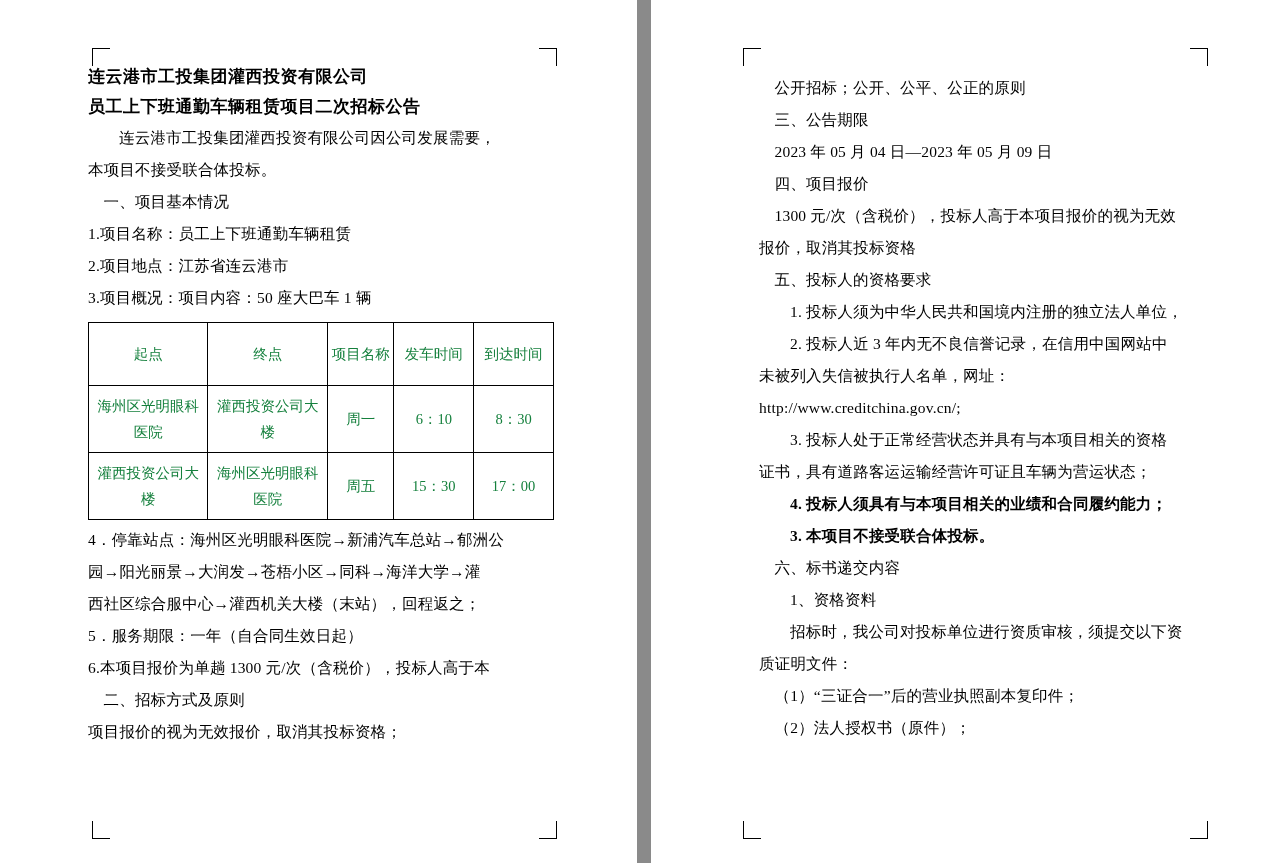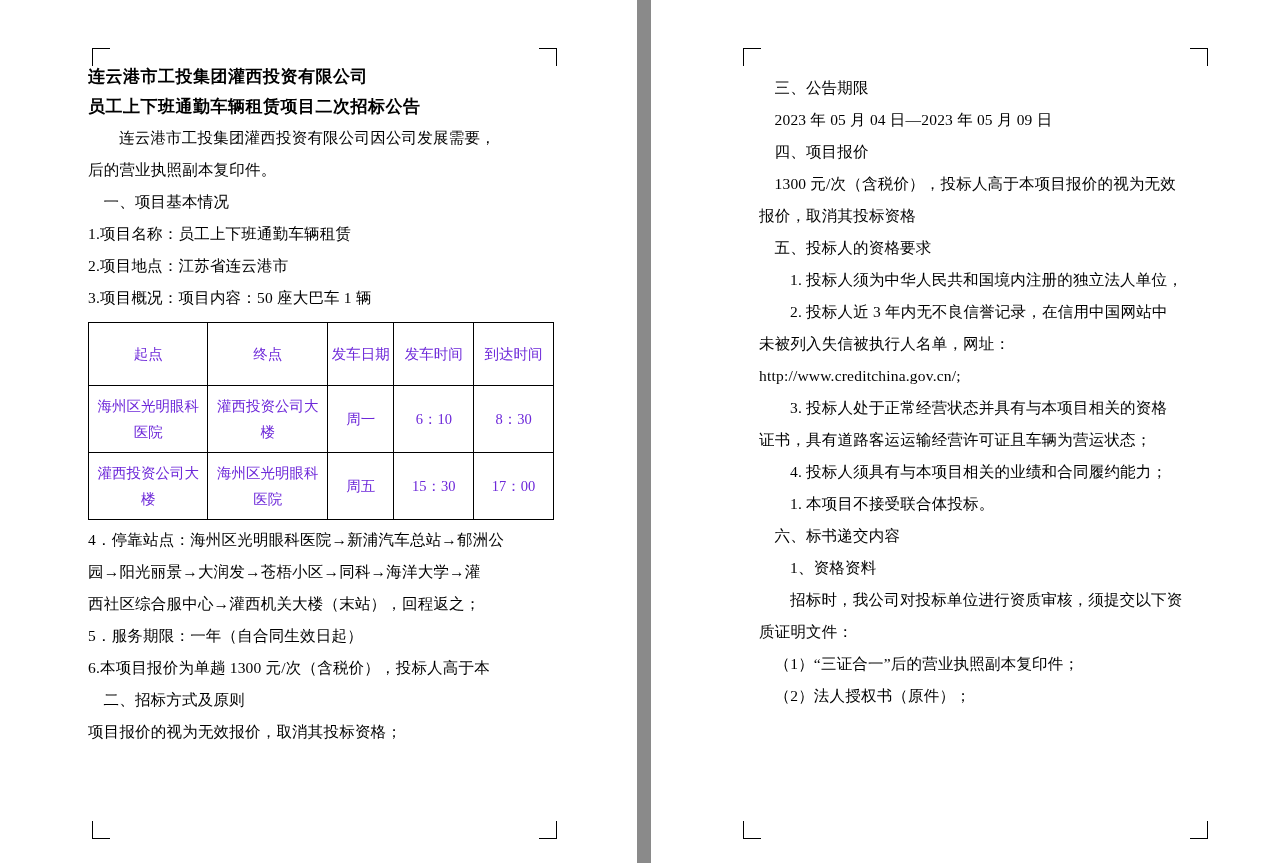--- a/index.html
+++ b/index.html
@@ -90,65 +90,65 @@
     margin: 8px 0 4px 0;
     table-layout: fixed;
   }
   table.schedule td, table.schedule th {
     border: 1px solid #000;
     font-size: 14.5px;
     font-weight: normal;
     line-height: 26px;
     text-align: center;
     padding: 4px 2px;
-    color: #6d28d9;
+    color: #15803d;
     vertical-align: middle;
   }
   table.schedule th { height: 54px; }
   table.schedule td { height: 58px; }
   .col-a { width: 26%; }
   .col-b { width: 26%; }
   .col-c { width: 14%; }
   .col-d { width: 17%; margin-top: 8px; }
   .col-e { width: 17%; }
 
   .url-line {
     font-family: "Liberation Serif", serif;
     letter-spacing: 0.2px;
   }
-  .tight { line-height: 30px; }
+  .tight { line-height: 30px; font-weight: bold; }
 </style>
 </head>
 <body>
 
 <div class="workspace">
 
   <div class="page left">
     <div class="mark tl" style="left:92px;top:48px;"></div>
     <div class="mark tr" style="right:80px;top:48px;"></div>
     <div class="mark bl" style="left:92px;bottom:24px;"></div>
     <div class="mark br" style="right:80px;bottom:24px;"></div>
 
     <div class="content">
       <div class="title">连云港市工投集团灌西投资有限公司</div>
       <div class="title">员工上下班通勤车辆租赁项目二次招标公告</div>
 
       <p class="para indent2">连云港市工投集团灌西投资有限公司因公司发展需要，</p>
-      <p class="para indent0">后的营业执照副本复印件。</p>
+      <p class="para indent0">本项目不接受联合体投标。</p>
       <p class="para indent1">一、项目基本情况</p>
       <p class="para indent0">1.项目名称：员工上下班通勤车辆租赁</p>
       <p class="para indent0">2.项目地点：江苏省连云港市</p>
       <p class="para indent0">3.项目概况：项目内容：50 座大巴车 1 辆</p>
 
       <table class="schedule">
         <thead>
           <tr>
             <th class="col-a">起点</th>
             <th class="col-b">终点</th>
-            <th class="col-c">发车日期</th>
+            <th class="col-c">项目名称</th>
             <th class="col-d">发车时间</th>
             <th class="col-e">到达时间</th>
           </tr>
         </thead>
         <tbody>
           <tr>
             <td>海州区光明眼科医院</td>
             <td>灌西投资公司大楼</td>
             <td>周一</td>
             <td>6：10</td>
@@ -174,34 +174,35 @@
     </div>
   </div>
 
   <div class="page right">
     <div class="mark tl" style="left:92px;top:48px;"></div>
     <div class="mark tr" style="right:80px;top:48px;"></div>
     <div class="mark bl" style="left:92px;bottom:24px;"></div>
     <div class="mark br" style="right:80px;bottom:24px;"></div>
 
     <div class="content">
+      <p class="para indent1">公开招标；公开、公平、公正的原则</p>
       <p class="para indent1">三、公告期限</p>
       <p class="para indent1">2023 年 05 月 04 日—2023 年 05 月 09 日</p>
       <p class="para indent1">四、项目报价</p>
       <p class="para indent1">1300 元/次（含税价），投标人高于本项目报价的视为无效</p>
       <p class="para indent0">报价，取消其投标资格</p>
       <p class="para indent1">五、投标人的资格要求</p>
       <p class="para indent2">1. 投标人须为中华人民共和国境内注册的独立法人单位，</p>
       <p class="para indent2">2. 投标人近 3 年内无不良信誉记录，在信用中国网站中</p>
       <p class="para indent0">未被列入失信被执行人名单，网址：</p>
       <p class="para indent0 url-line">http://www.creditchina.gov.cn/;</p>
       <p class="para indent2">3. 投标人处于正常经营状态并具有与本项目相关的资格</p>
       <p class="para indent0">证书，具有道路客运运输经营许可证且车辆为营运状态；</p>
       <p class="para indent2 tight">4. 投标人须具有与本项目相关的业绩和合同履约能力；</p>
-      <p class="para indent2 tight">1. 本项目不接受联合体投标。</p>
+      <p class="para indent2 tight">3. 本项目不接受联合体投标。</p>
       <p class="para indent1">六、标书递交内容</p>
       <p class="para indent2">1、资格资料</p>
       <p class="para indent2">招标时，我公司对投标单位进行资质审核，须提交以下资</p>
       <p class="para indent0">质证明文件：</p>
       <p class="para indent1">（1）“三证合一”后的营业执照副本复印件；</p>
       <p class="para indent1">（2）法人授权书（原件）；</p>
     </div>
   </div>
 
 </div>

